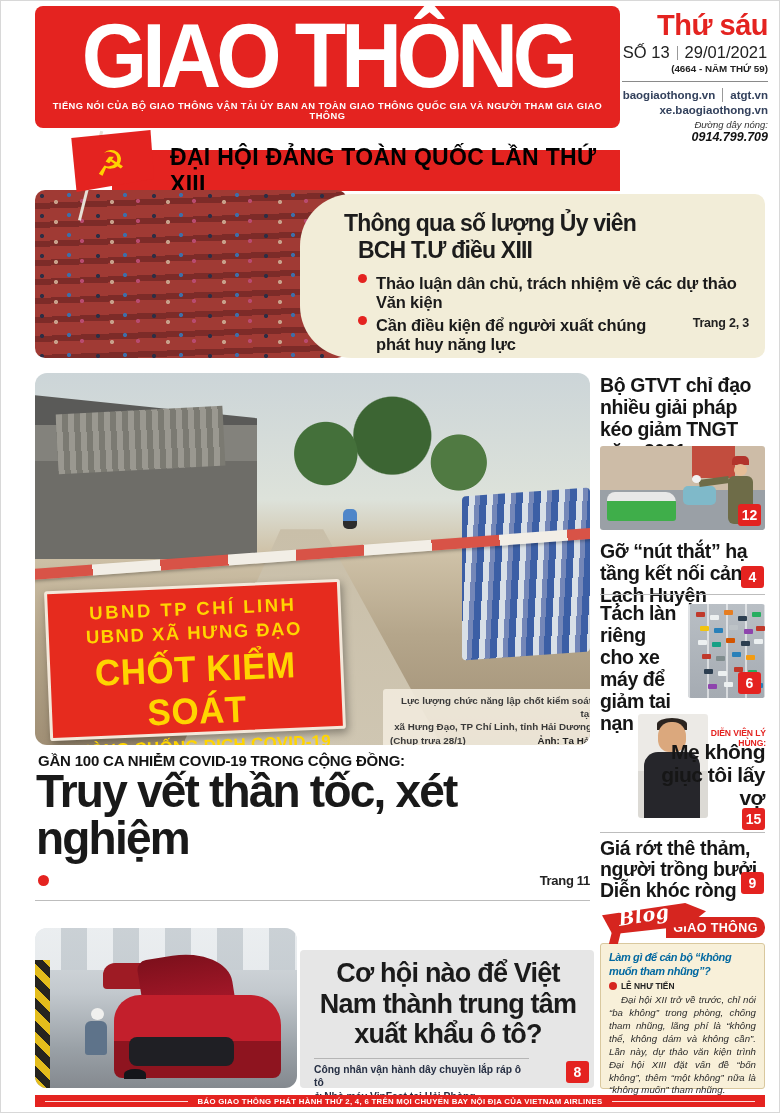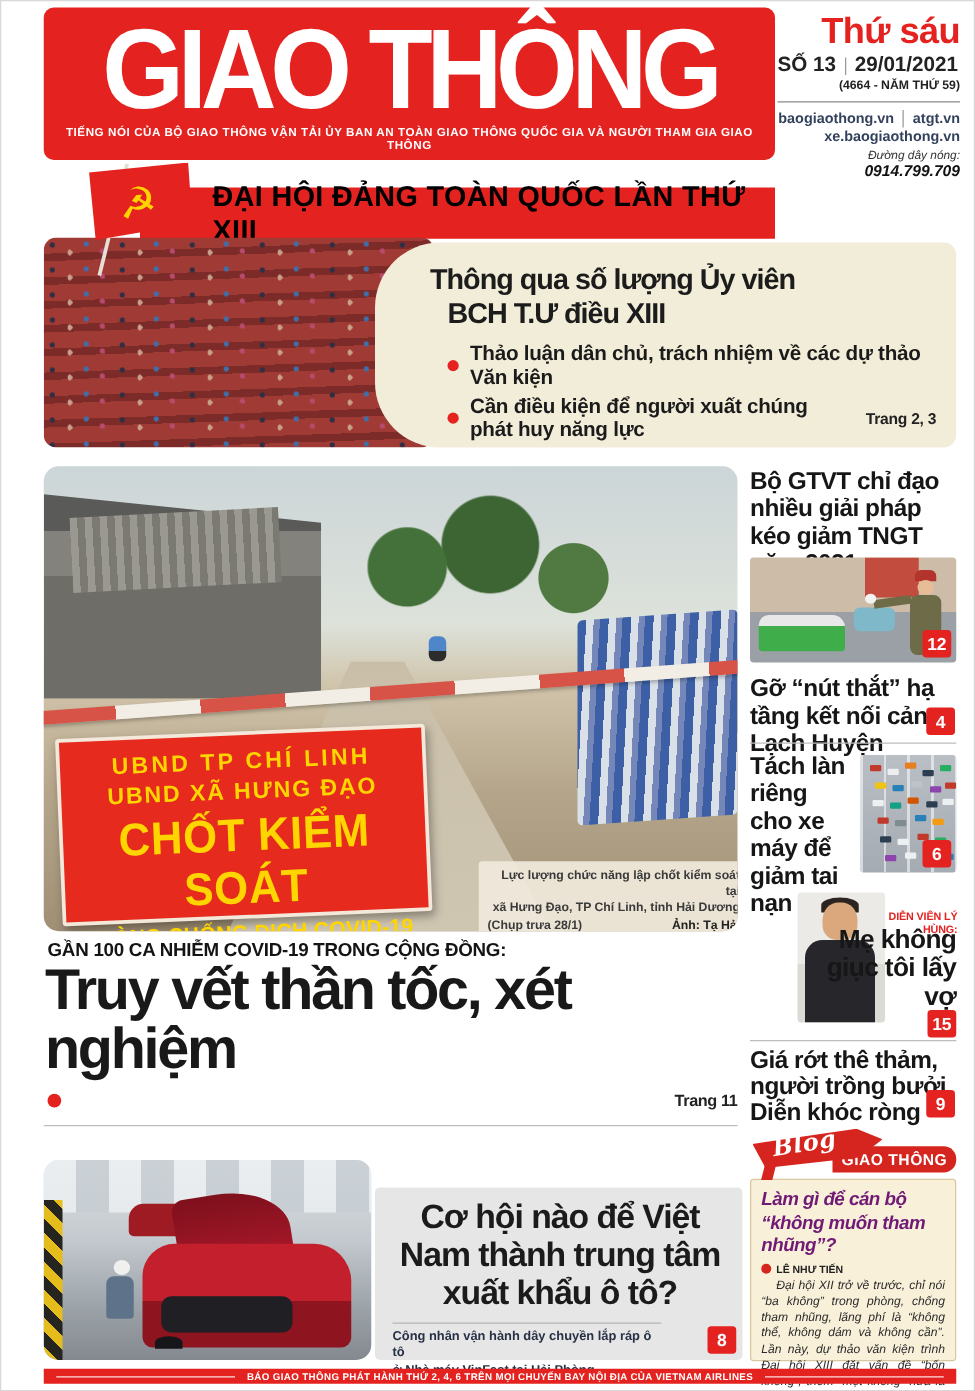--- a/index.html
+++ b/index.html
@@ -5,21 +5,21 @@
   html,body{margin:0;padding:0;background:#9a9a9a;}
   .page{position:relative;width:780px;height:1113px;background:#fff;font-family:"Liberation Sans",sans-serif;overflow:hidden;margin:0 auto;box-shadow:0 0 0 1px #d8d8d8 inset;}
   .abs{position:absolute;}
 
   
   .logo-box{left:35px;top:6px;width:585px;height:122px;background:#e42320;border-radius:8px;}
   .logo-text{left:0;top:4px;width:100%;text-align:center;color:#fff;font-size:84px;font-weight:900;letter-spacing:-5px;line-height:1.0;transform:scaleY(1.08);transform-origin:top;}
   .logo-tagline{left:0;bottom:7px;width:100%;text-align:center;color:#fff;font-size:9.3px;font-weight:bold;letter-spacing:0.45px;}
   .mast-right{left:622px;top:10px;width:146px;text-align:right;}
   .weekday{color:#e42320;font-size:29px;font-weight:900;letter-spacing:-0.5px;line-height:1.05;}
-  .issue-row{margin-top:3px;font-size:16.5px;font-weight:700;color:#222;display:flex;justify-content:flex-start;align-items:center;gap:7px;}
+  .issue-row{margin-top:3px;font-size:16.5px;font-weight:400;color:#222;display:flex;justify-content:center;align-items:center;gap:7px;}
   .vsep{width:1px;height:14px;background:#999;display:inline-block;}
   .issue-note{margin-top:1px;font-size:9.8px;font-weight:700;color:#222;}
   .mast-hr{margin:7px 0 6px 0;border:none;border-top:1px solid #8a8a8a;}
   .sites{font-size:11.5px;font-weight:800;color:#33415c;display:flex;justify-content:flex-end;align-items:center;gap:7px;}
   .site2{margin-top:2px;font-size:11.5px;font-weight:800;color:#33415c;}
   .hotline{margin-top:3px;font-size:9.5px;font-style:italic;color:#333;}
   .hotline b{font-size:12.5px;color:#111;}
 
   
   .party-bar{left:112px;top:150px;width:508px;height:41px;background:#e42320;display:flex;align-items:center;padding-left:58px;box-sizing:border-box;color:#000000;font-size:23px;font-weight:800;letter-spacing:0.3px;}
@@ -33,21 +33,21 @@
     radial-gradient(circle 3.5px at 7px 6px,#2e2e44 60%,transparent 61%),
     radial-gradient(circle 3.5px at 21px 12px,#c8a08a 60%,transparent 61%),
     radial-gradient(circle 3.5px at 34px 5px,#3f6ea8 60%,transparent 61%),
     radial-gradient(circle 3.5px at 47px 11px,#b84a6e 60%,transparent 61%),
     repeating-linear-gradient(178deg,#a03a34 0 13px,#7d2b28 13px 19px);
     background-size:56px 20px,56px 20px,56px 20px,56px 20px,auto;}
   .lead-box{left:300px;top:194px;width:465px;height:164px;background:#f2edd8;border-radius:52px 10px 10px 52px;padding:16px 16px 10px 44px;box-sizing:border-box;z-index:2;}
   .lead-hl{font-size:23px;font-weight:700;color:#1c1c1c;letter-spacing:-0.8px;line-height:1.17;}
   .lead-hl .l2{margin-left:14px;}
   .lead-bullets{margin-top:10px;margin-left:14px;}
-  .b-row{display:flex;align-items:center;gap:9px;margin-top:4px;font-size:16.5px;font-weight:bold;color:#1b1b1b;letter-spacing:-0.2px;}
+  .b-row{display:flex;align-items:flex-start;gap:9px;margin-top:4px;font-size:16.5px;font-weight:bold;color:#1b1b1b;letter-spacing:-0.2px;}
   .dot{width:9px;height:9px;border-radius:50%;background:#e42320;flex:0 0 auto;}
   .pageref{font-size:12.5px;font-weight:800;color:#222;margin-left:16px;white-space:nowrap;}
 
   
   .photo-main{left:35px;top:373px;width:555px;height:372px;border-radius:12px;overflow:hidden;background:linear-gradient(180deg,#ccd5d8 0%,#dde2da 34%,#cfc2a8 48%,#b5a68b 70%,#a08f75 100%);}
   .pm-buildings{position:absolute;left:0;top:6%;width:40%;height:44%;background:linear-gradient(180deg,#5a5a58 0 18%,#83827c 18% 40%,#6e6d68 40% 100%);clip-path:polygon(0 0,100% 14%,100% 100%,0 100%);}
   .pm-roof{position:absolute;left:4%;top:10%;width:30%;height:16%;background:repeating-linear-gradient(90deg,#9a9890 0 6px,#7b7a72 6px 12px);transform:rotate(-3deg);}
   .pm-trees{position:absolute;left:38%;top:0;width:48%;height:48%;background:
      radial-gradient(circle 52px at 30% 45%,#44703a 60%,transparent 62%),
      radial-gradient(circle 64px at 55% 35%,#3c6533 60%,transparent 62%),
@@ -129,21 +129,21 @@
   .sb5-title{left:600px;top:838px;width:172px;line-height:1.08;}
   .sb5-badge{left:741px;top:872px;}
 
   
   .blog-flag{left:602px;top:903px;width:104px;height:42px;z-index:2;}
   .blog-cloth{position:absolute;left:0;top:0;width:104px;height:32px;background:#d6251f;clip-path:polygon(0 38%,80% 0,100% 26%,82% 72%,10% 98%);}
   .blog-tail{position:absolute;left:9px;top:24px;width:9px;height:17px;background:#d6251f;transform:skewX(-14deg);}
   .blog-word{position:absolute;left:16px;top:1px;color:#fff;font-family:"DejaVu Serif",serif;font-style:italic;font-weight:bold;font-size:19px;transform:rotate(-9deg);letter-spacing:0.5px;}
   .blog-brand{left:666px;top:917px;width:99px;height:21px;background:#d6251f;border-radius:0 10px 10px 0;display:flex;align-items:center;justify-content:center;color:#fff;font-size:12.5px;font-weight:800;letter-spacing:0.4px;}
   .blog-box{left:600px;top:943px;width:165px;height:146px;background:#f8f0d9;border:1px solid #d9c89e;border-radius:3px;box-sizing:border-box;padding:7px 8px;}
-  .blog-title{font-size:15px;font-style:italic;font-weight:800;color:#701a75;line-height:1.24;letter-spacing:-0.4px;}
+  .blog-title{font-size:11px;font-style:italic;font-weight:800;color:#0369a1;line-height:1.24;letter-spacing:-0.4px;}
   .blog-author{display:flex;align-items:center;gap:4px;margin-top:3px;font-size:8.4px;font-weight:800;color:#222;}
   .blog-author-ic{width:8px;height:8px;border-radius:50%;background:#d6251f;color:#fff;font-size:7px;display:flex;align-items:center;justify-content:center;}
   .blog-body{margin-top:3px;font-size:9.7px;font-style:italic;color:#2c2c2c;line-height:1.33;text-align:justify;text-indent:12px;}
 </style>
 </head>
 <body>
 
 <div class="page">
 
   <div class="abs logo-box">

